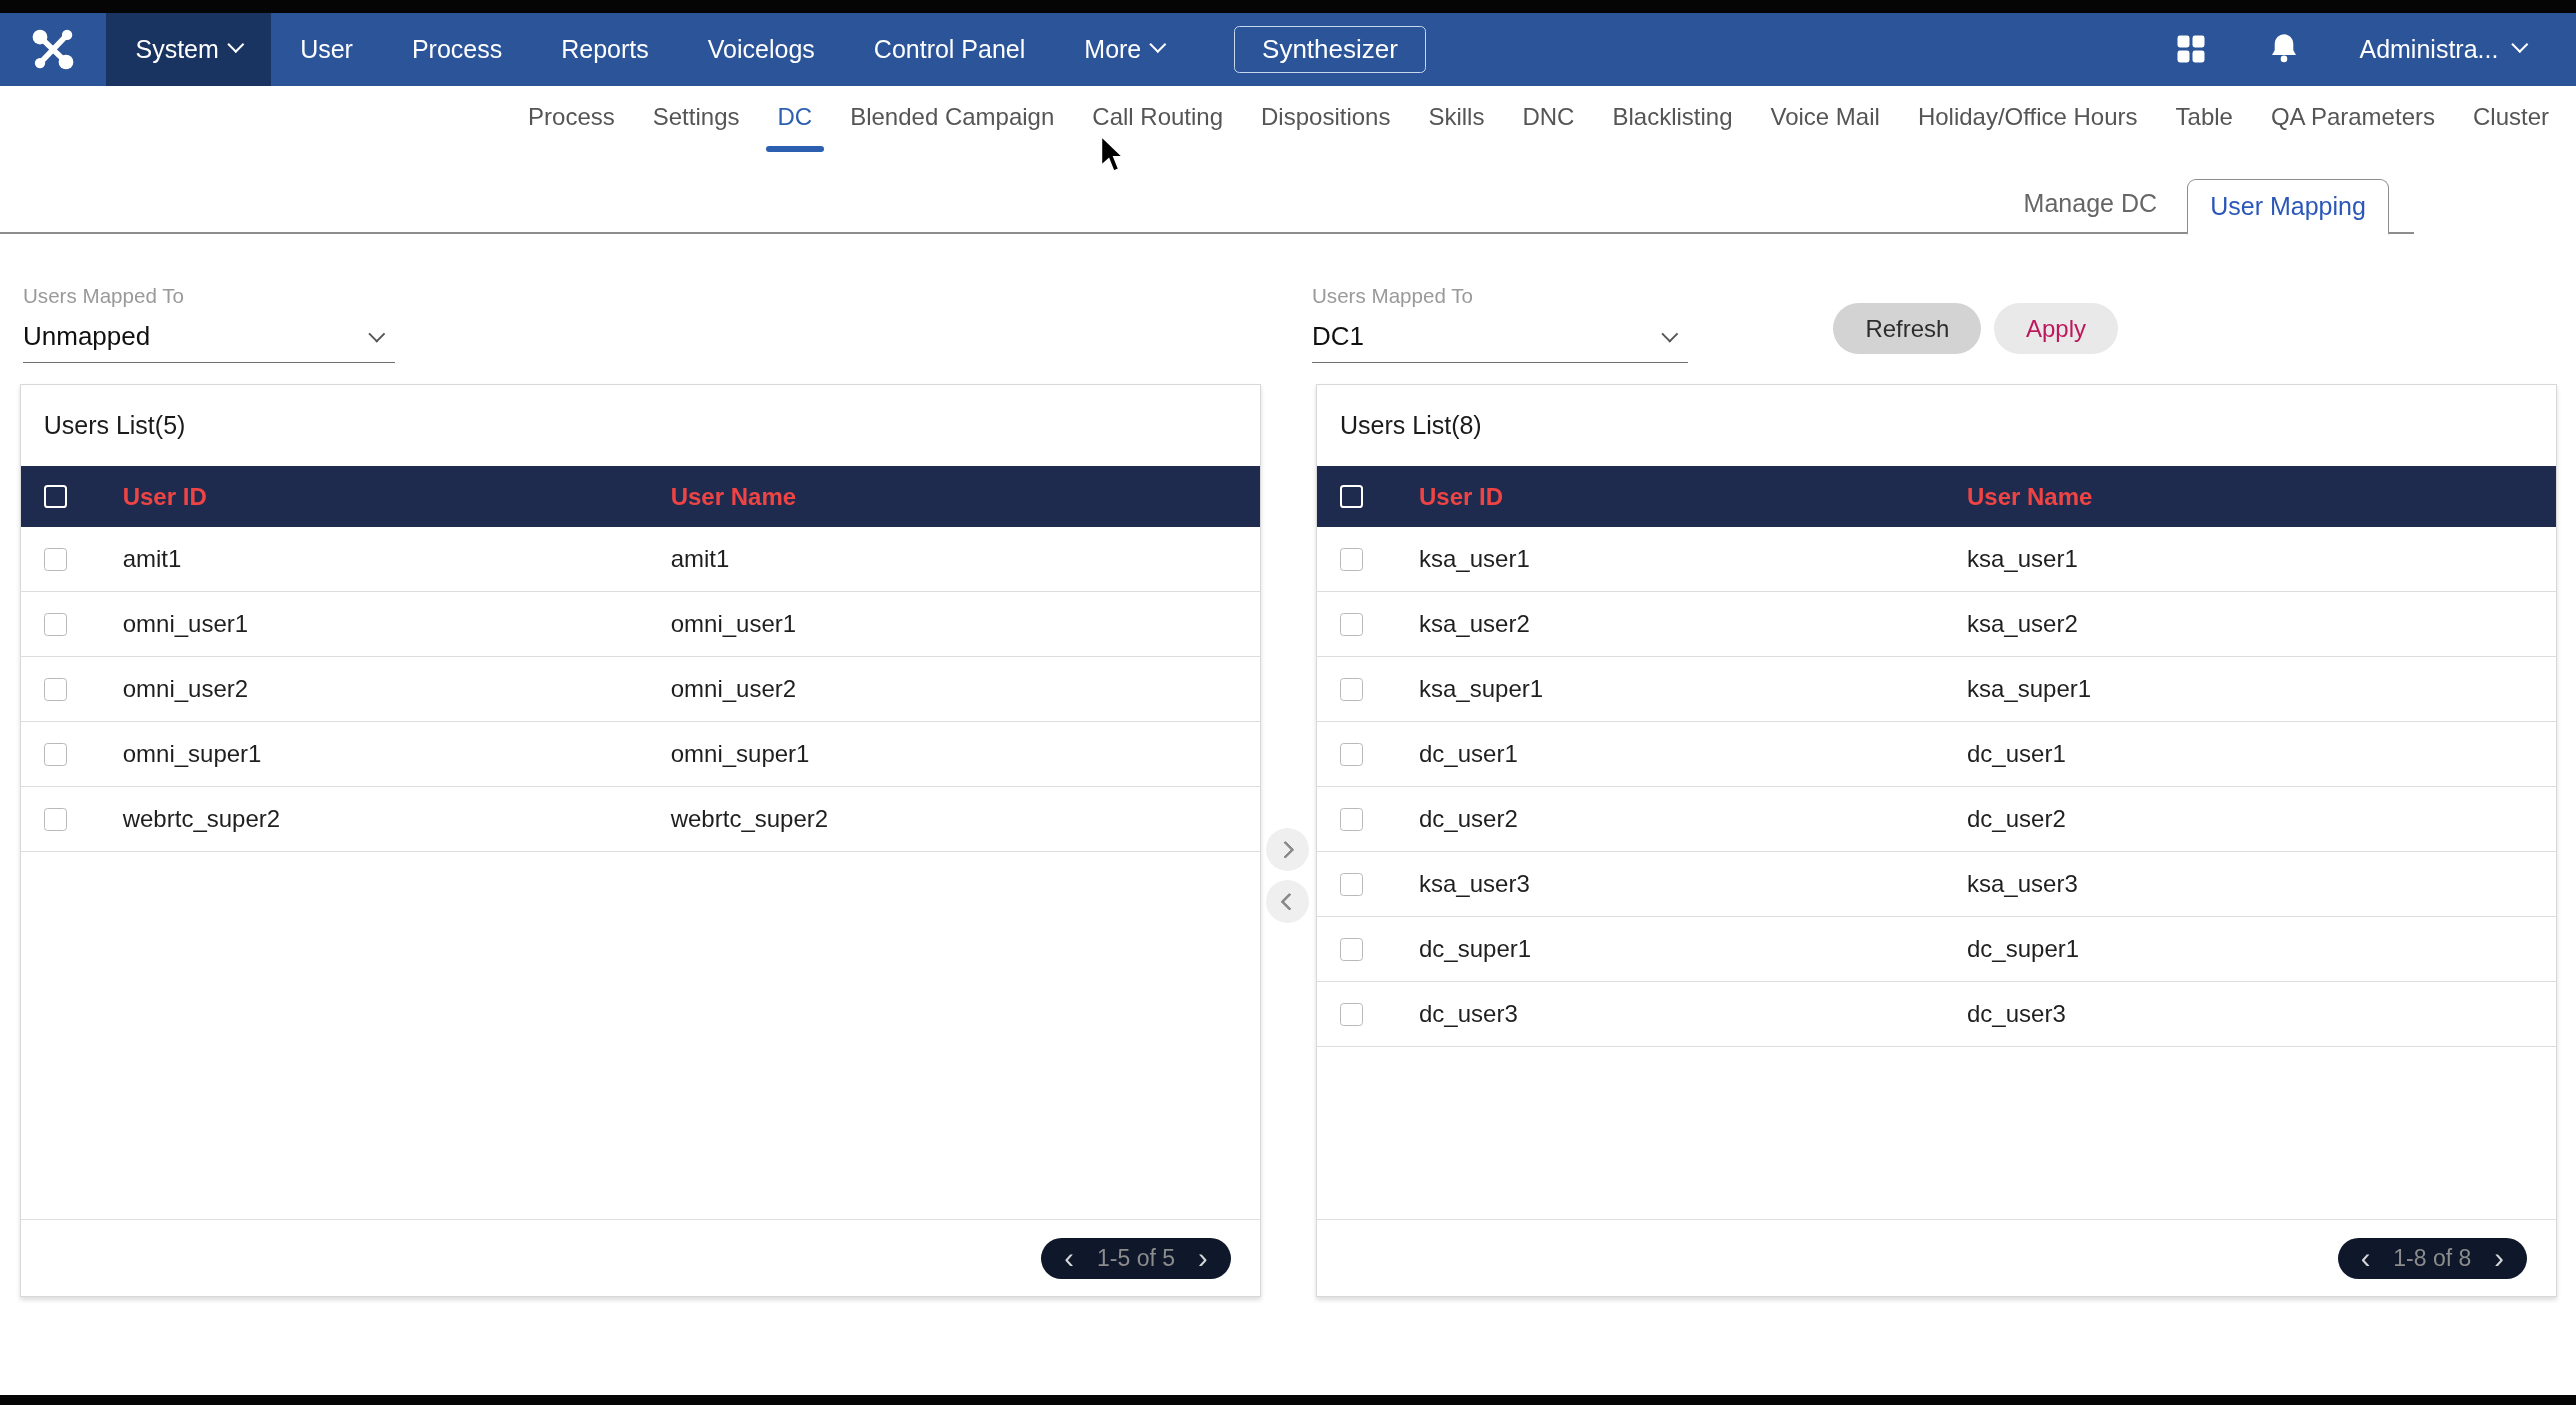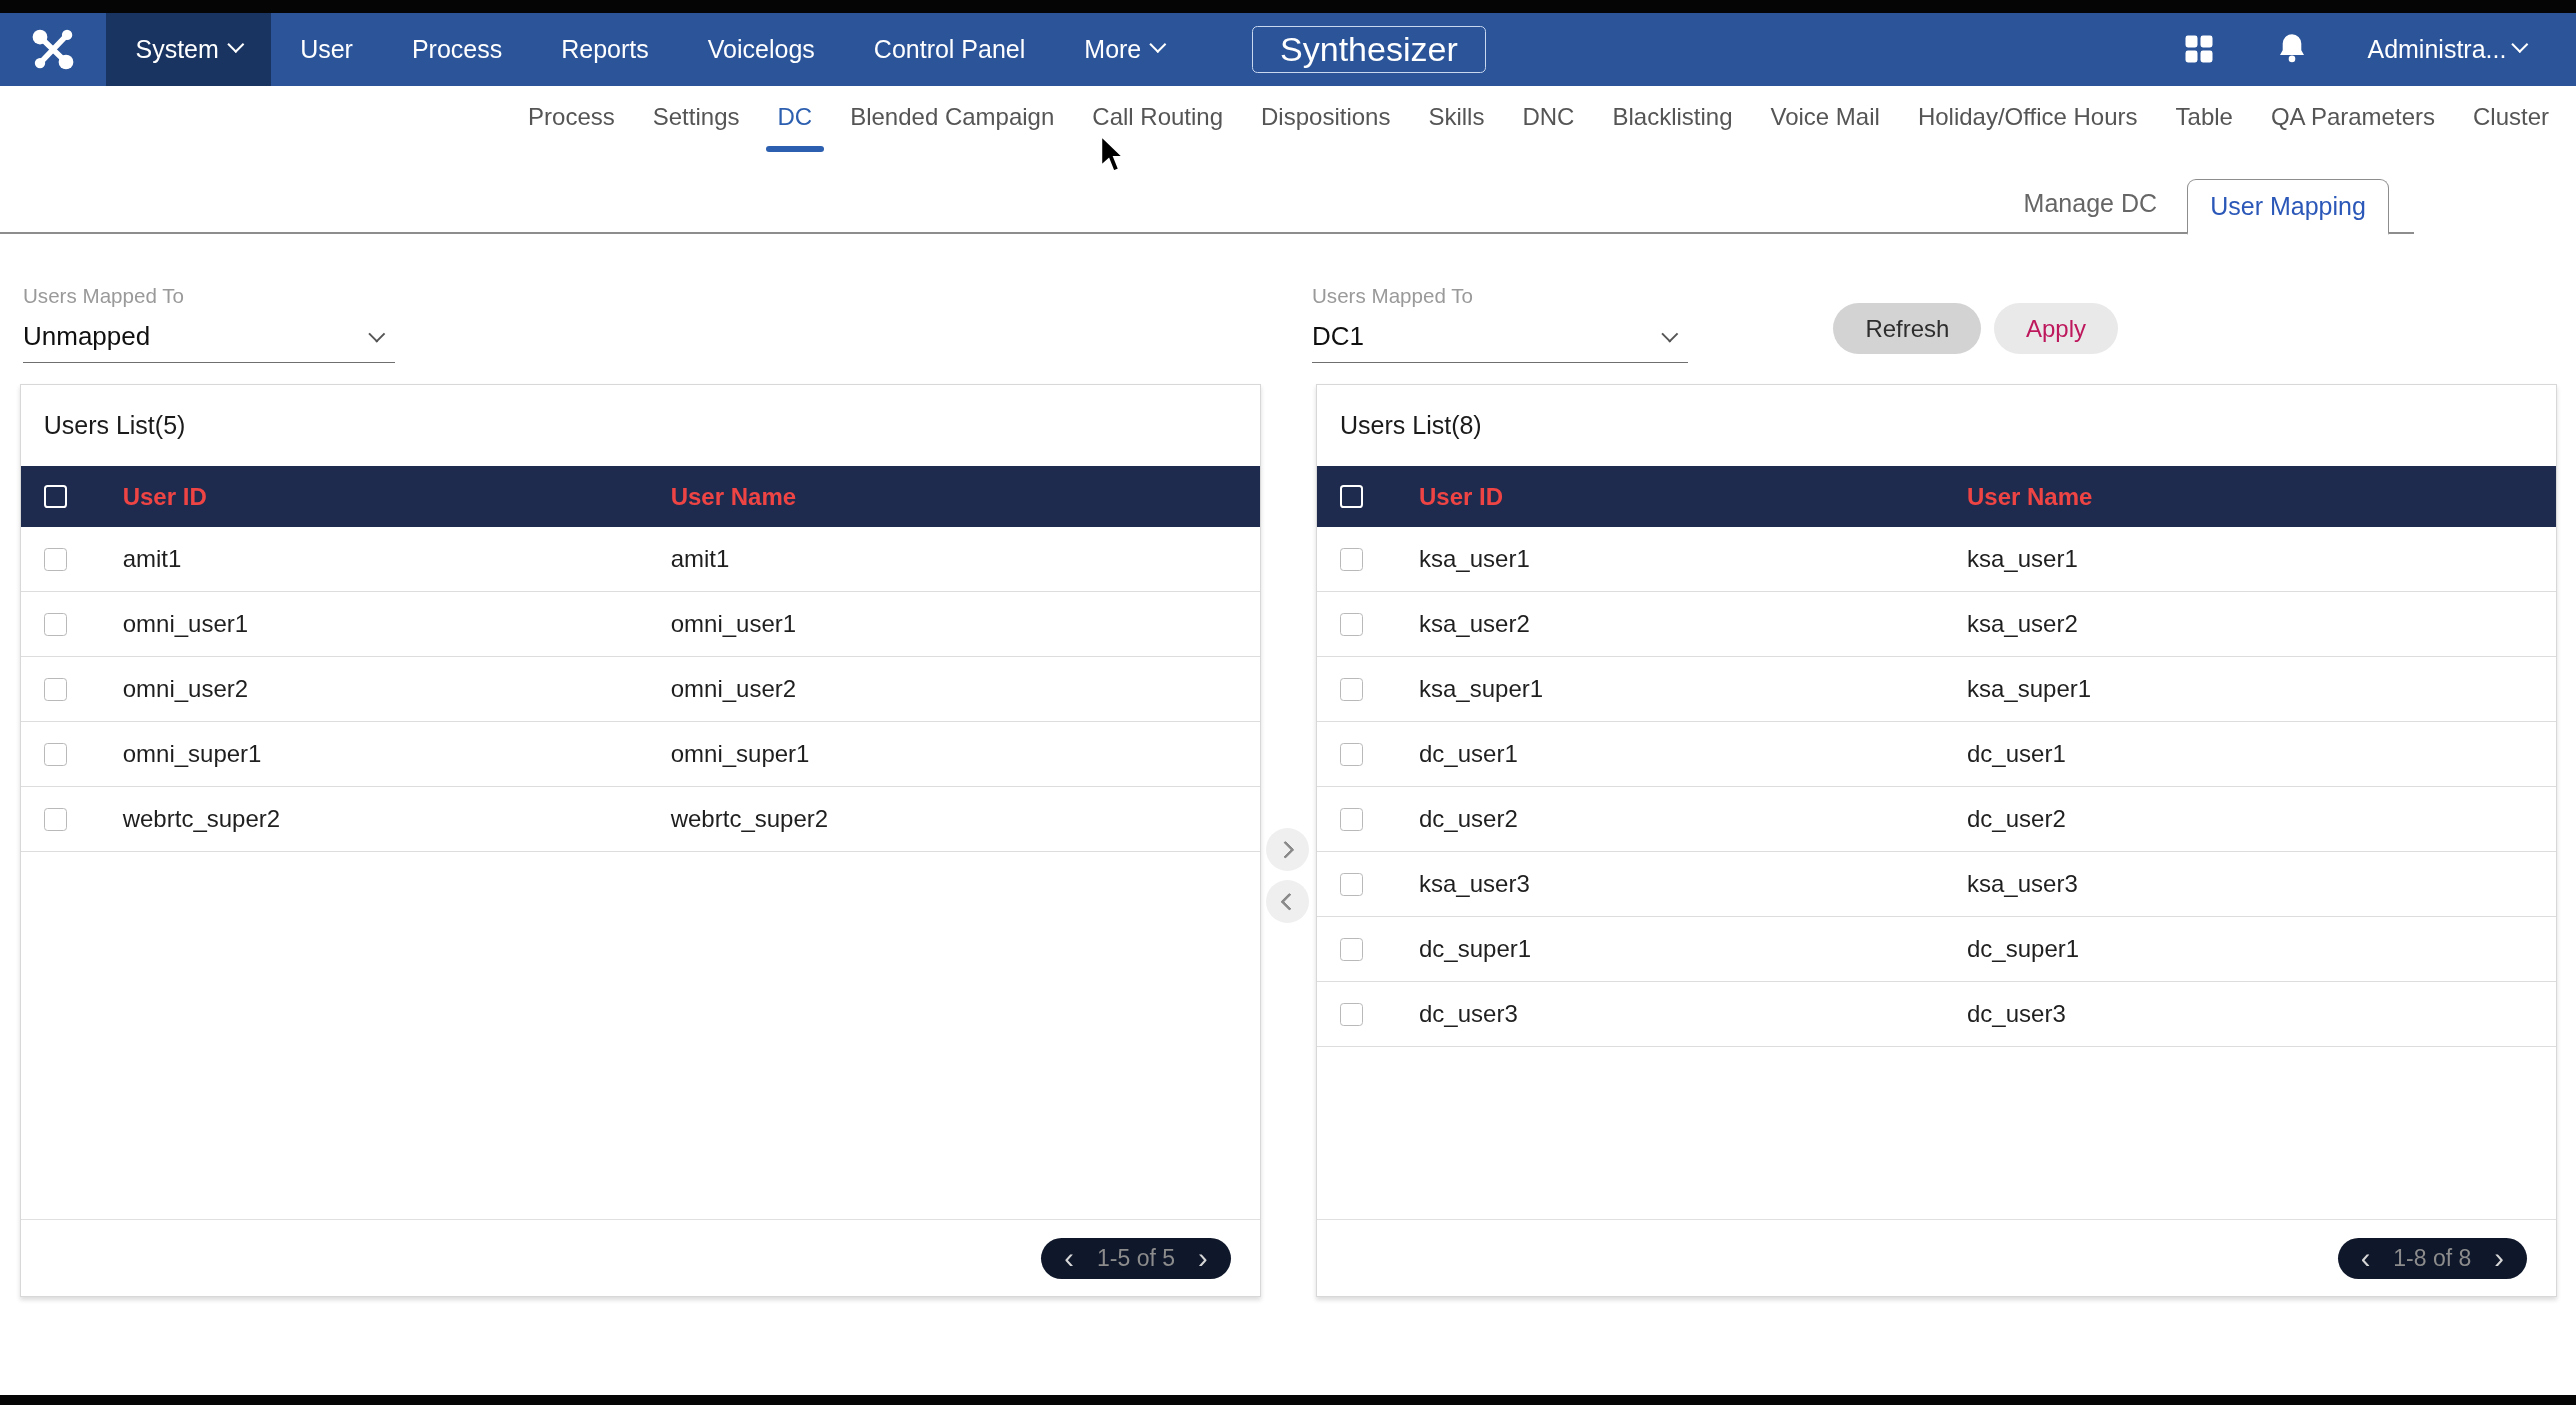--- a/index.html
+++ b/index.html
@@ -22,26 +22,26 @@
   .nav-item {
     display:flex; align-items:center; gap:10.7px; padding:0 29.5px;
     font-size:25px; color:#fff; cursor:default; white-space:nowrap;
   }
   .nav-item.active { background:#193461; }
   .chev-down {
     width:11.6px; height:11.6px; border-right:2.7px solid currentColor; border-bottom:2.7px solid currentColor;
     transform:rotate(45deg) translate(-1.8px,-1.8px); display:inline-block; margin-top:-5.4px;
   }
   .synth-btn {
-    align-self:center; margin-left:59px; height:47px; padding:0 27px;
+    align-self:center; margin-left:41px; height:47px; padding:0 27px;
     border:1.8px solid #c9d7ef; border-radius:5.4px; background:transparent; color:#fff;
-    font-size:34px; display:flex; align-items:center; font-family:inherit;
+    font-size:26px; display:flex; align-items:center; font-family:inherit;
   }
   .nav-right { margin-left:auto; display:flex; align-items:center; gap:57px; padding-right:50px; }
-  .acct { display:flex; align-items:center; gap:8px; font-size:25px; }
+  .acct { display:flex; align-items:center; gap:16px; font-size:25px; }
 
   
   .tabsrow {
     position:absolute; top:86px; left:0; width:2576px; height:61px;
     display:flex; align-items:center; justify-content:flex-end; gap:38px;
     padding-right:27px; white-space:nowrap;
   }
   .tab { position:relative; font-size:24px; color:#555; cursor:default; }
   .tab.active { color:#2c5faf; font-weight:500; }
   .tab.active::after {

